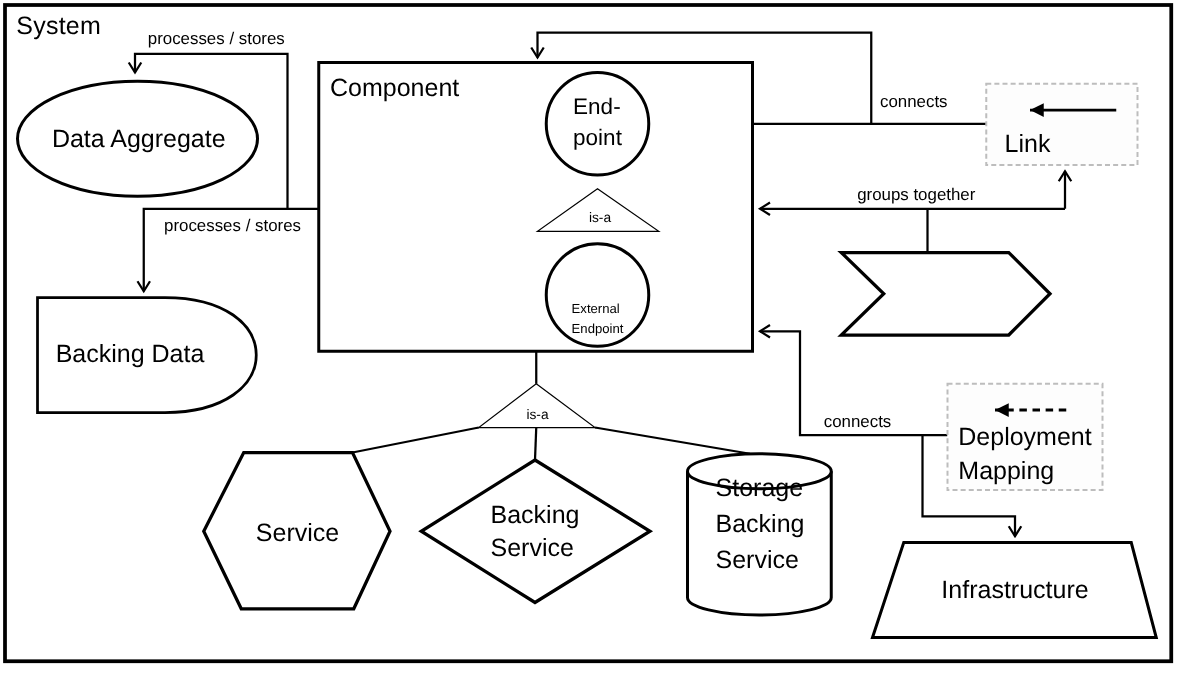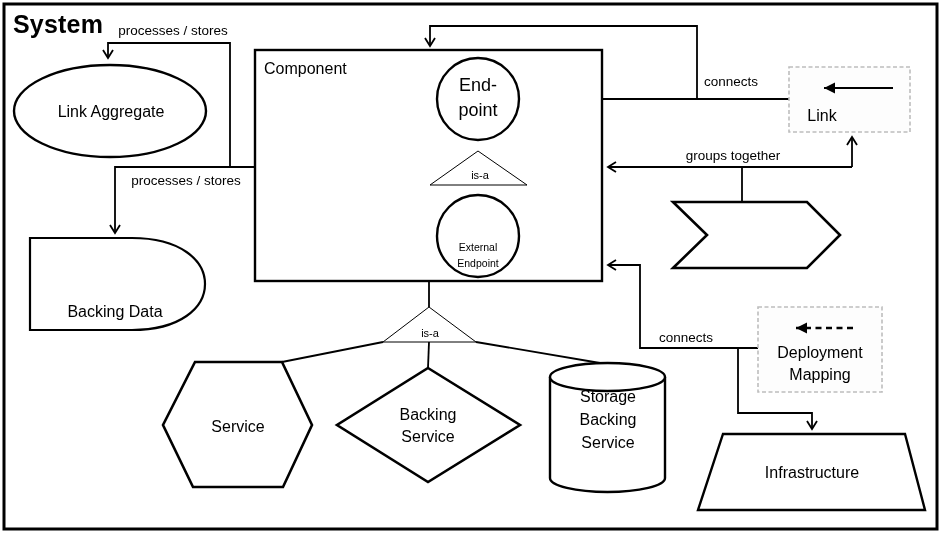--- a/index.html
+++ b/index.html
@@ -10,28 +10,27 @@
     background: #ffffff;
     font-family: "Liberation Sans", "DejaVu Sans", sans-serif;
     color: #000000;
     overflow: hidden;
   }
   svg.layer { position: absolute; left: 0; top: 0; }
   .lbl {
     position: absolute;
     transform: translate(-50%, -50%);
     white-space: pre-line;
-    text-align: center;
     line-height: 1.35;
     color: #000000;
     pointer-events: none;
   }
   .lbl.tl { transform: none; text-align: left; }
-  .f-title { font-size: 25px; font-weight: 700; letter-spacing: 0.2px; }
-  .f-node  { font-size: 16px; }
+  .f-title { font-size: 20px; font-weight: 400; letter-spacing: 0.2px; }
+  .f-node  { font-size: 20px; }
   .f-edge  { font-size: 13.5px; }
   .f-isa   { font-size: 11px; }
   .f-small { font-size: 10.5px; line-height: 1.5; }
 </style>
 </head>
 <body>
 
 <div class="stage">
 
   <svg class="layer" width="942" height="538" viewBox="0 0 942 538">
@@ -113,23 +112,23 @@
   <div class="lbl f-node" style="left:478px; top:98px; font-size:18px; line-height:1.4;">End-
 point</div>
 
   <div class="lbl f-isa" style="left:480px; top:175px;">is-a</div>
 
   <div class="lbl f-small" style="left:478px; top:236px;margin-top:20px;">External
 Endpoint</div>
 
   <div class="lbl f-isa" style="left:430px; top:333px;">is-a</div>
 
-  <div class="lbl f-node" style="left:111px; top:112px;">Link Aggregate</div>
+  <div class="lbl f-node" style="left:111px; top:112px;">Data Aggregate</div>
 
-  <div class="lbl f-node" style="left:115px; top:284px;margin-top:28px;">Backing Data</div>
+  <div class="lbl f-node" style="left:104px; top:284px;">Backing Data</div>
 
   <div class="lbl f-node" style="left:238px; top:427px;">Service</div>
 
   <div class="lbl f-node" style="left:428px; top:426px;">Backing
 Service</div>
 
   <div class="lbl f-node" style="left:608px; top:420px; line-height:1.45;">Storage
 Backing
 Service</div>
 

